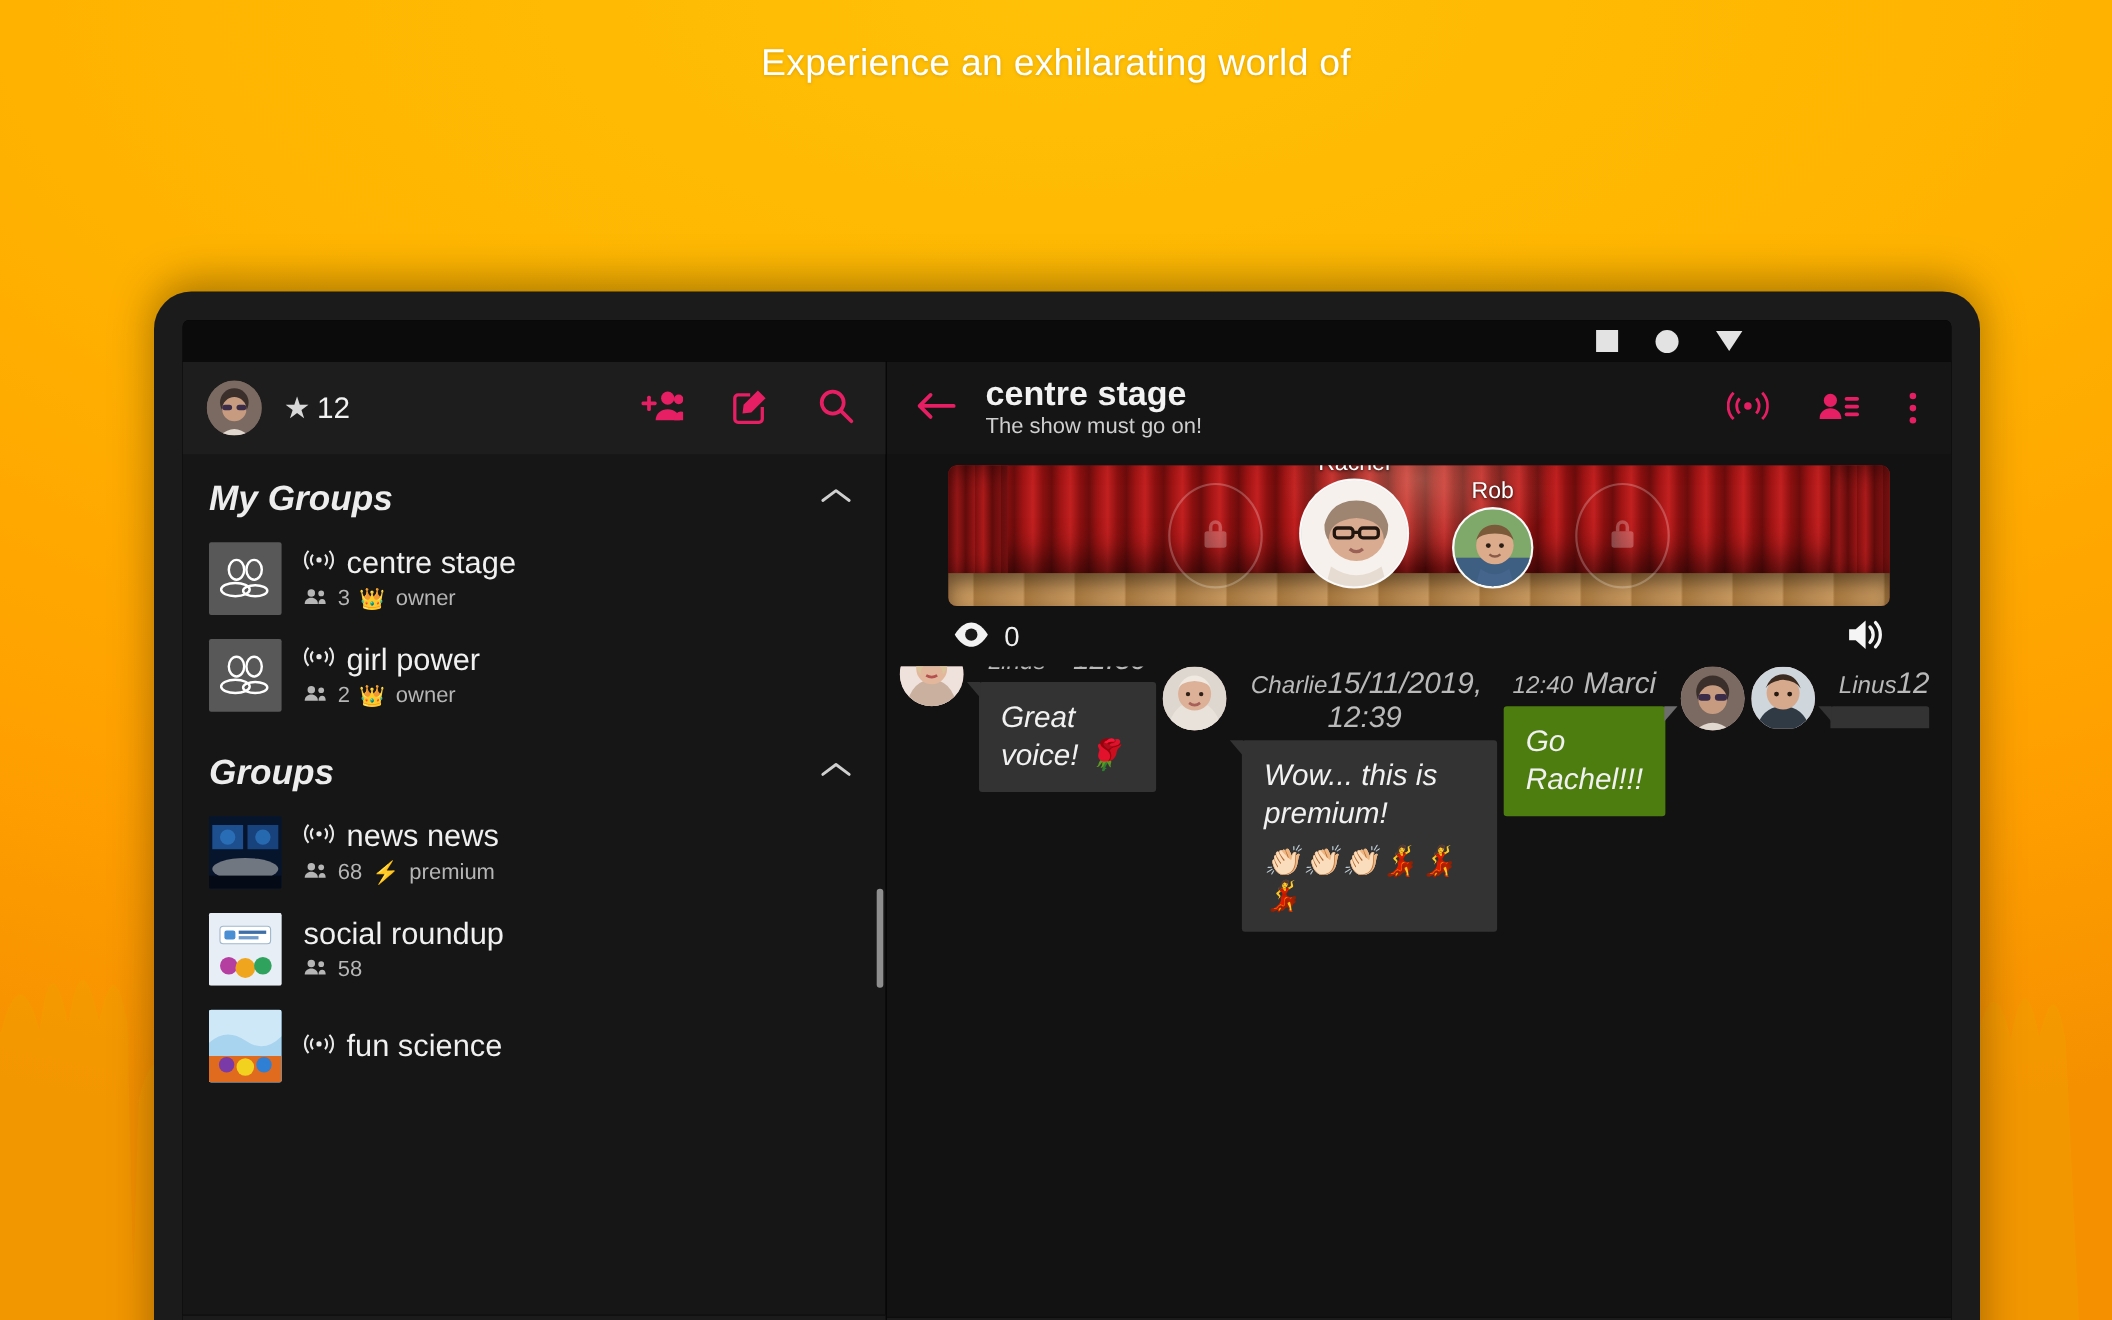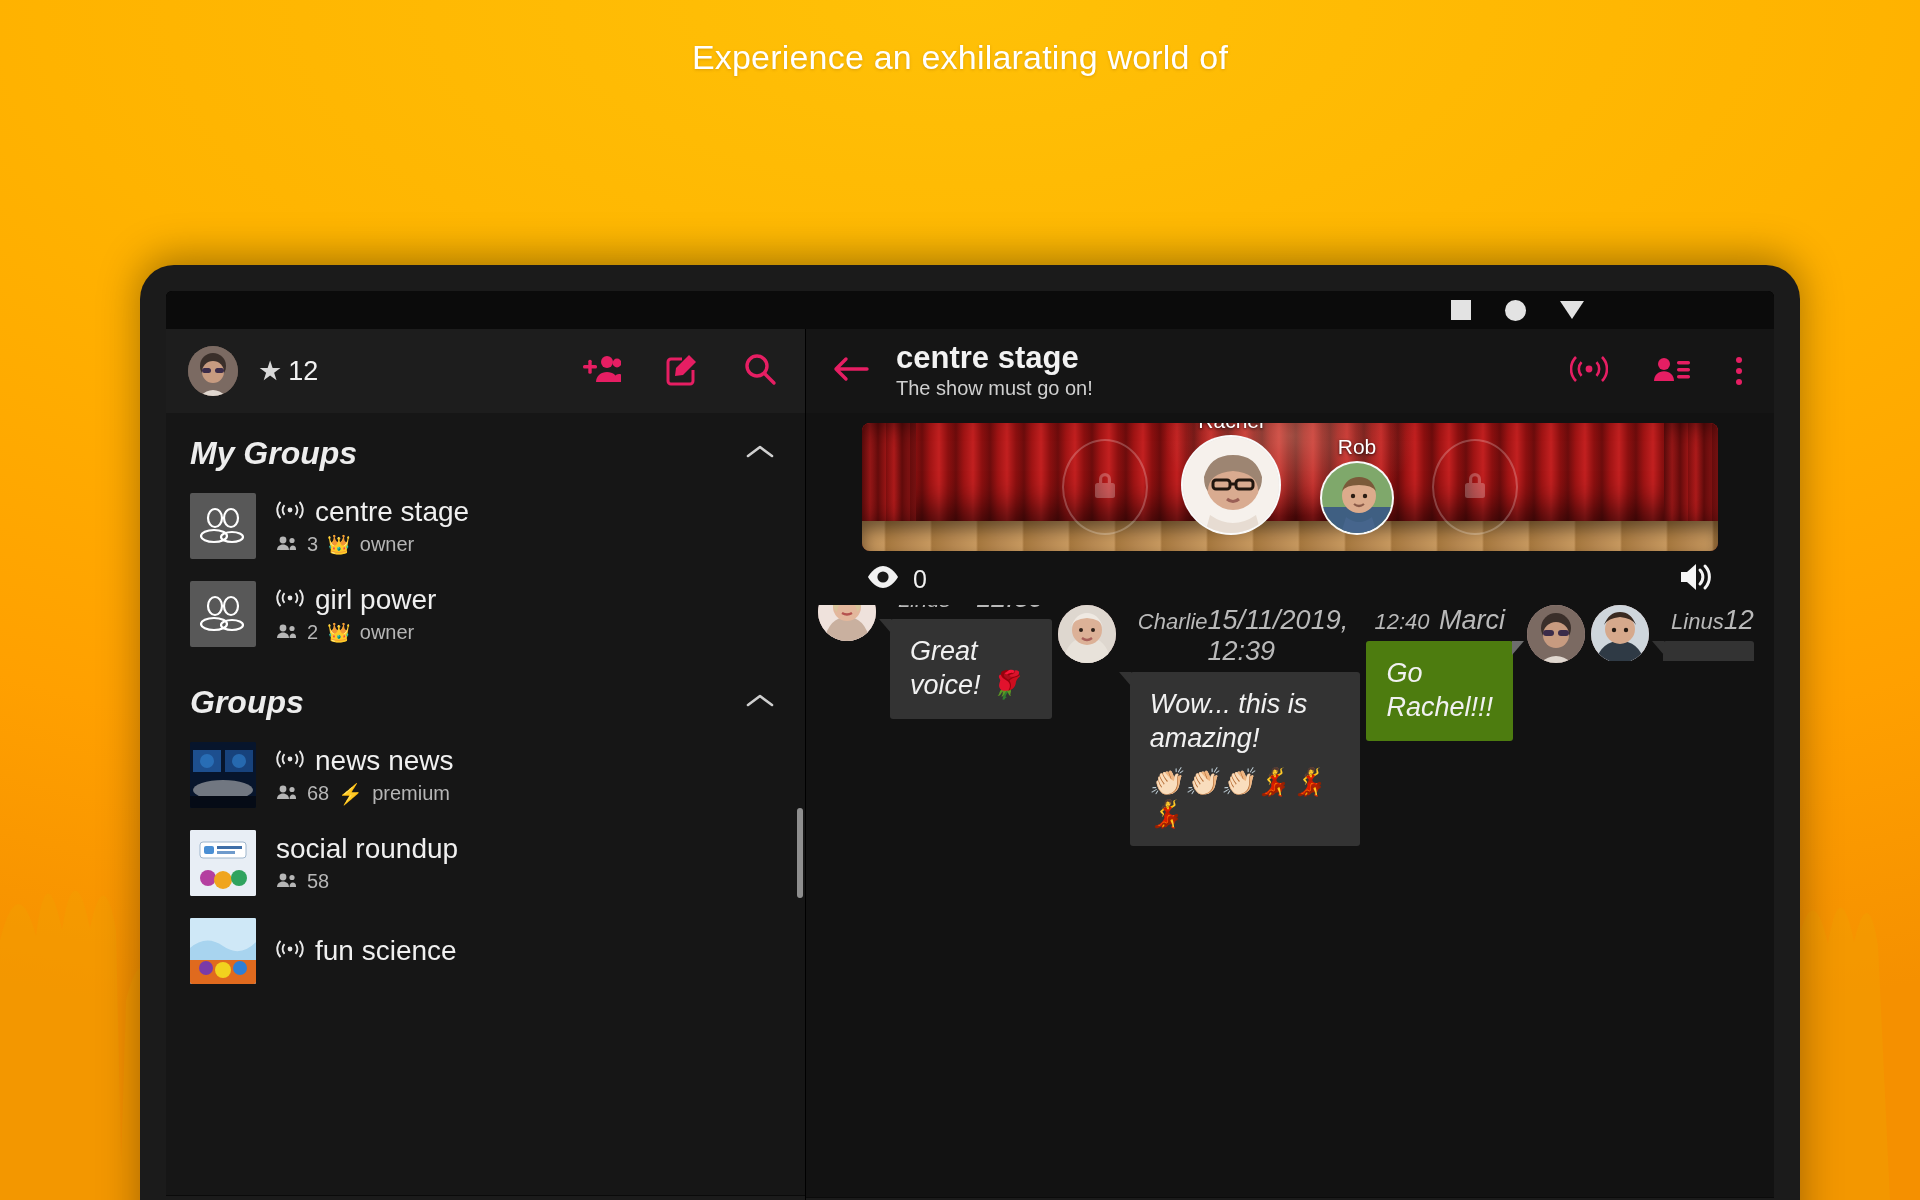--- a/index.html
+++ b/index.html
@@ -753,21 +753,21 @@
               <circle cx="35" cy="25" r="2" fill="#2e2018"></circle>
               <path d="M24 33q5 4 10 0" stroke="#a8605a" stroke-width="2.4" fill="none"></path>
             </svg>
           </div>
           <div class="bubble-col">
             <div class="bubble-head">
               <span class="b-name">Charlie</span>
               <span class="b-time">15/11/2019, 12:39</span>
             </div>
             <div class="bubble">
-              <div class="b-text">Wow... this is amazing!</div>
+              <div class="b-text">Wow... this is premium!</div>
               <div class="b-reacts">👏🏻👏🏻👏🏻💃💃💃</div>
             </div>
           </div>
         </div>
 
         <div class="msg-row out">
           <div class="bubble-col">
             <div class="bubble-head out">
               <span class="b-name">12:40</span>
               <span class="b-time">Marci</span>

